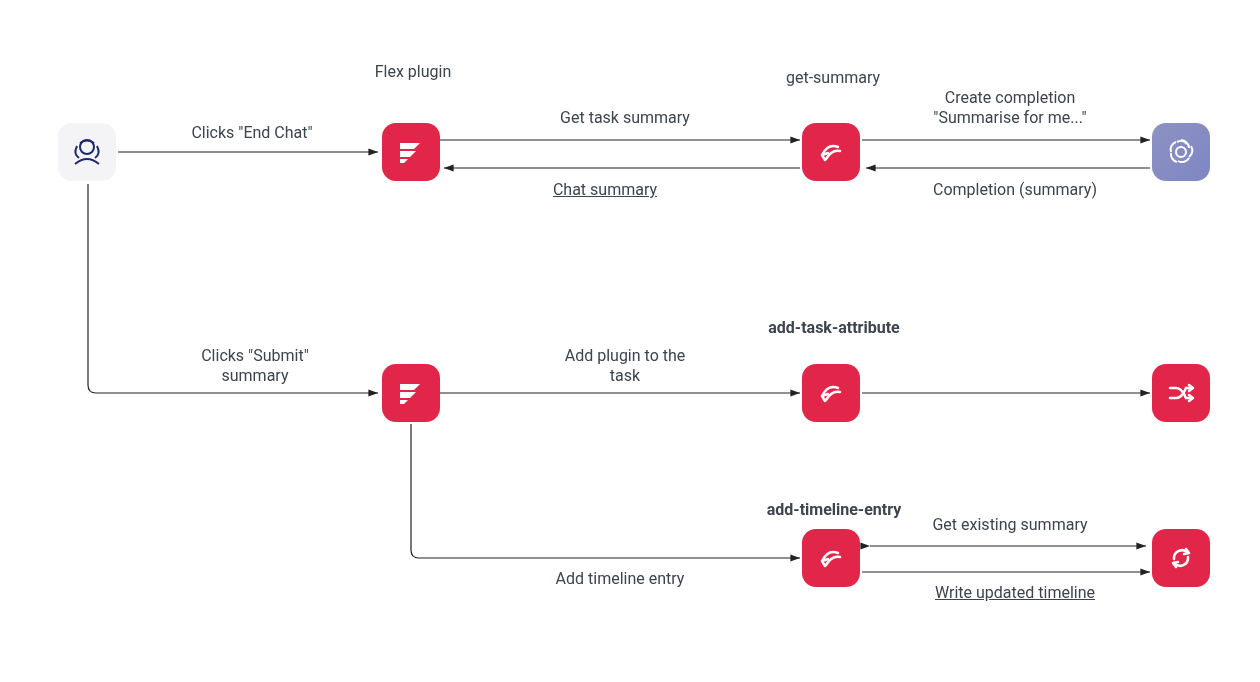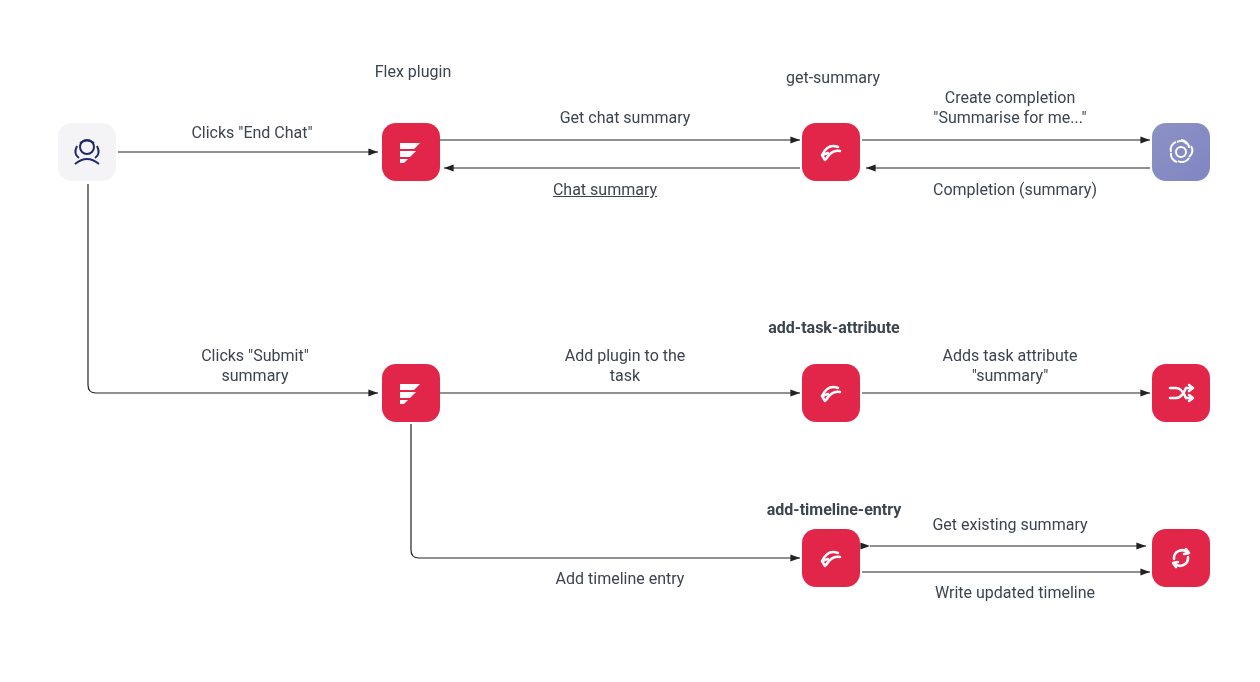--- a/index.html
+++ b/index.html
@@ -157,30 +157,28 @@
   <div class="node node-red" style="left:1152px; top:529px;">
     <svg width="34" height="34" viewBox="0 0 34 34">
       <path d="M 10 18 A 8 8 0 0 1 24 12" fill="none" stroke="#fff" stroke-width="2.5" stroke-linecap="round"></path>
       <path d="M 24 16 A 8 8 0 0 1 10 22" fill="none" stroke="#fff" stroke-width="2.5" stroke-linecap="round"></path>
       <path d="M 22 8 L 25 12 L 20 13" fill="none" stroke="#fff" stroke-width="2.5" stroke-linecap="round" stroke-linejoin="round"></path>
       <path d="M 12 26 L 9 22 L 14 21" fill="none" stroke="#fff" stroke-width="2.5" stroke-linecap="round" stroke-linejoin="round"></path>
     </svg>
   </div>
 
   <div class="label" style="left:152px; top:123px; width:200px;">Clicks "End Chat"</div>
-  <div class="label" style="left:540px; top:108px; width:170px;">Get chat summary</div>
+  <div class="label" style="left:540px; top:108px; width:170px;">Get task summary</div>
   <div class="label" style="left:540px; top:180px; width:130px;text-decoration:underline;">Chat summary</div>
   <div class="label" style="left:910px; top:180px; width:210px;">Completion (summary)</div>
   <div class="label" style="left:905px; top:88px; width:210px;">Create completion
 "Summarise for me..."</div>
 
   <div class="label" style="left:160px; top:346px; width:190px;">Clicks "Submit"
 summary</div>
   <div class="label" style="left:530px; top:346px; width:190px;">Add plugin to the
 task</div>
-  <div class="label" style="left:910px; top:346px; width:200px;">Adds task attribute
-"summary"</div>
 
   <div class="label" style="left:530px; top:525px; width:180px;margin-top:44px;">Add timeline entry</div>
   <div class="label" style="left:910px; top:515px; width:200px;">Get existing summary</div>
-  <div class="label" style="left:910px; top:583px; width:210px;">Write updated timeline</div>
+  <div class="label" style="left:910px; top:583px; width:210px;text-decoration:underline;">Write updated timeline</div>
 
 </div>
 
 </body></html>

